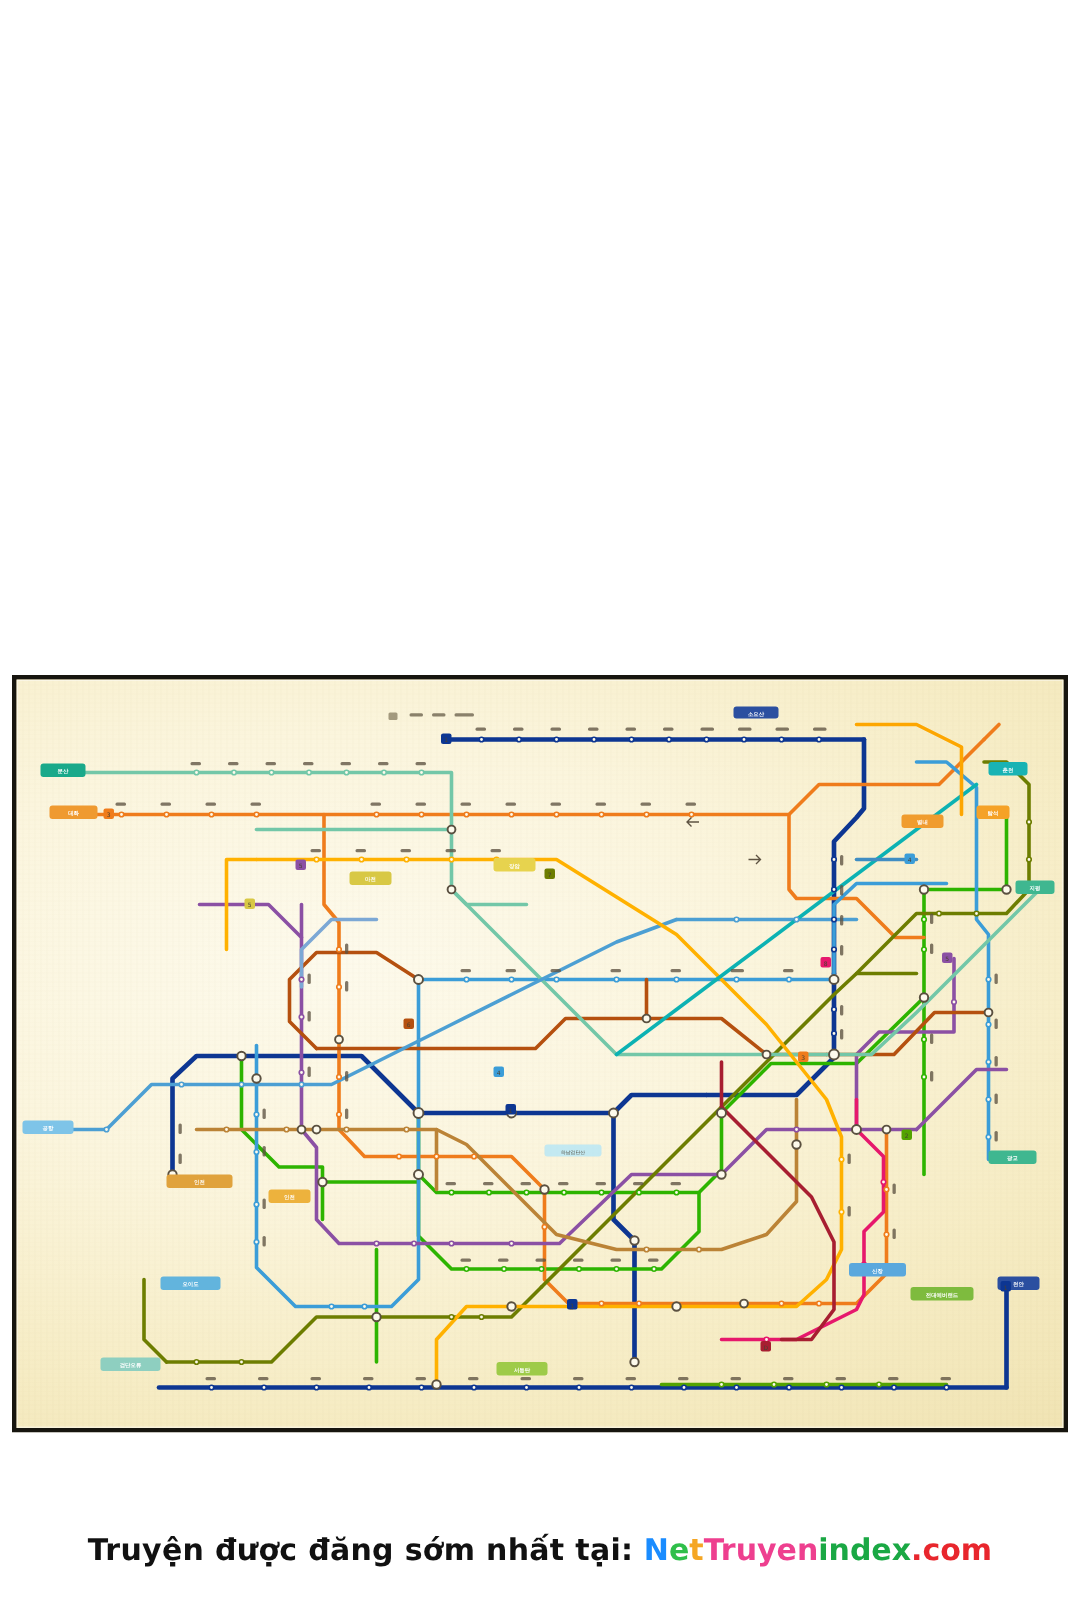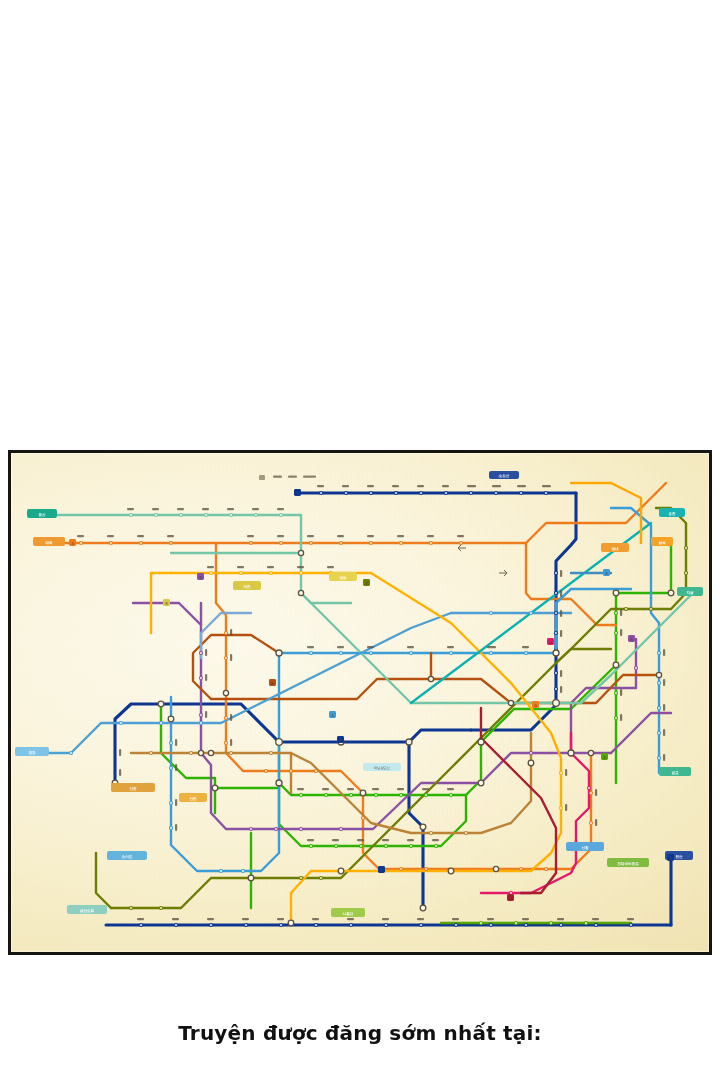--- a/index.html
+++ b/index.html
@@ -734,15 +734,18 @@
           <path d="M488,120 L496,120 M493,117 L496,120 L493,123"></path>
         </g>
       </svg>
     </div>
   </div>
 
   <div class="blank-panel-bottom"></div>
 
   <div class="footer-credit">
     <span class="lead">Truyện được đăng sớm nhất tại:</span>
+    <span class="brand">
+      <span class="b-n">N</span><span class="b-e">e</span><span class="b-t">t</span><span class="b-t2">Truyen</span><span class="b-idx">index</span><span class="b-dot">.</span><span class="b-com">com</span>
+    </span>
   </div>
 
 </div>
 
 </body></html>

